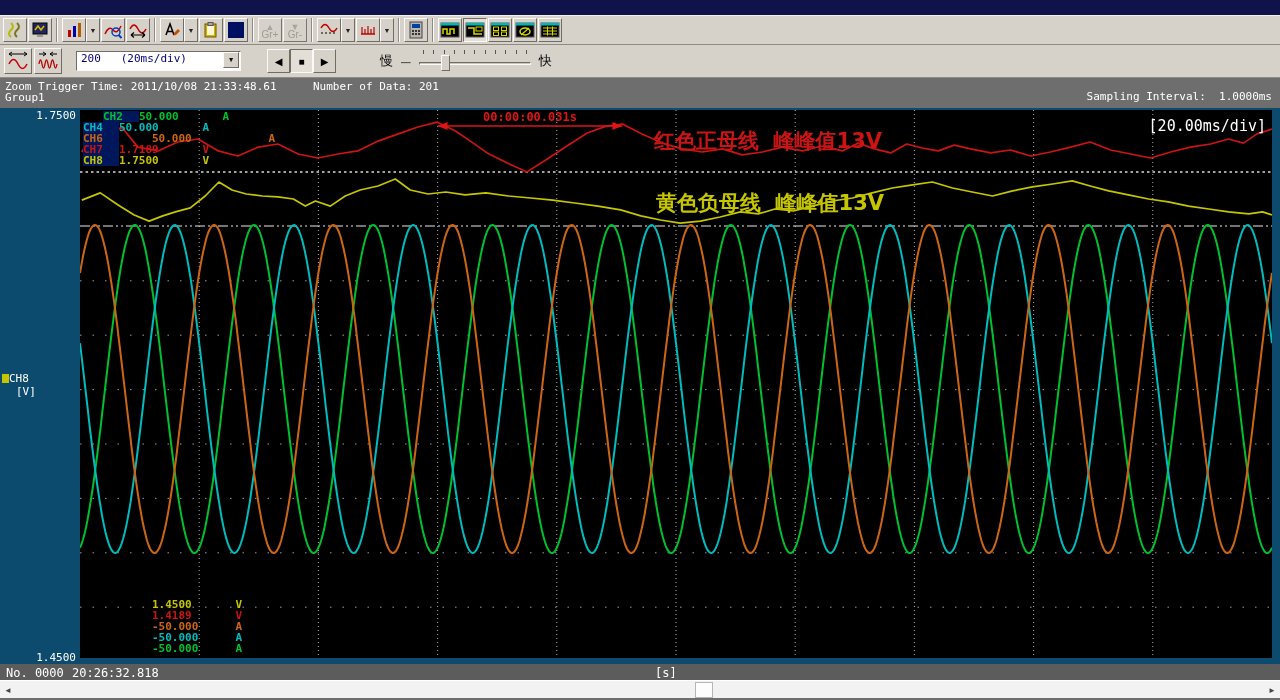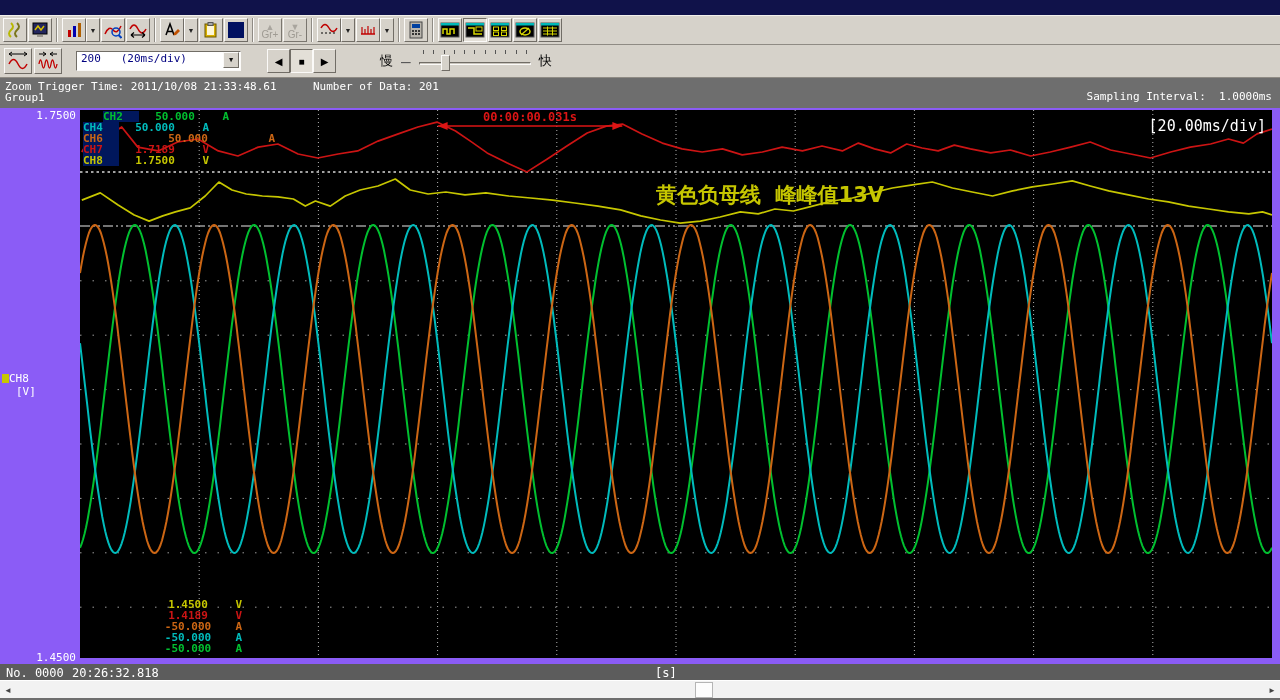--- a/index.html
+++ b/index.html
@@ -77,37 +77,37 @@
     position:absolute; left:22px; top:6px; width:9px; height:16px; background:#d6d2ca;
     border:1px solid; border-color:#fbfaf8 #716d66 #716d66 #fbfaf8;
   }
   
   .infostrip { position:relative; height:30px; background:#6e6e6e; color:#fff; font-size:11px; }
   .infostrip .l1a { position:absolute; left:5px; top:2px; white-space:pre; }
   .infostrip .l1b { position:absolute; left:313px; top:2px; white-space:pre; }
   .infostrip .l1c { position:absolute; right:8px; top:12px; white-space:pre; }
   .infostrip .l2  { position:absolute; left:5px; top:13px; white-space:pre; }
   
-  .plotregion { position:relative; height:556px; background:#8b5cf6; }
+  .plotregion { position:relative; height:556px; background:#0c4a6e; }
   .plot {
     position:absolute; left:80px; top:2px; width:1192px; height:548px;
     background:#000; overflow:hidden;
   }
   .plot svg { position:absolute; left:0; top:0; }
   .axlab { position:absolute; color:#fff; font-size:11px; }
   .ax-top { left:0; top:1px; width:76px; text-align:right; }
   .ax-bot { left:0; top:543px; width:76px; text-align:right; }
   .chsel  { left:2px; top:264px; width:76px; }
   .chsel .chip { display:inline-block; width:7px; height:9px; background:#c6c600; vertical-align:-1px; }
   .chsel .unit { display:block; padding-left:14px; }
   .chantab { position:absolute; left:3px; top:1px; font-weight:bold; font-size:11px; line-height:11px; }
   .chantab .row { display:flex; white-space:pre; }
   .chantab .nm { width:36px; }
   .chantab .nm.chipbg { background:#00175c; }
-  .chantab .vl { width:72px; text-align:center; }
+  .chantab .vl { width:72px; text-align:left; }
   .chantab .un { width:18px; text-align:right; }
   .chantab2 { top:489px; left:36px; }
   .permajor {
     position:absolute; right:6px; top:7px; color:#fff; font-size:15px;
     font-family:"DejaVu Sans Mono", monospace;
   }
   .measlab {
     position:absolute; left:330px; top:0; width:240px; text-align:center;
     color:#dd1515; font-size:12px; font-weight:bold;
   }
@@ -427,21 +427,22 @@
       </div>
     <div class="chantab chantab2" id="chan-bot">
         <div class="row" style="color: rgb(198, 198, 0);"><span class="nm"></span><span class="vl">1.4500</span><span class="un">V</span></div>
         <div class="row" style="color: rgb(204, 20, 20);"><span class="nm"></span><span class="vl">1.4189</span><span class="un">V</span></div>
         <div class="row" style="color: rgb(204, 102, 20);"><span class="nm"></span><span class="vl">-50.000</span><span class="un">A</span></div>
         <div class="row" style="color: rgb(0, 188, 188);"><span class="nm"></span><span class="vl">-50.000</span><span class="un">A</span></div>
         <div class="row" style="color: rgb(0, 192, 48);"><span class="nm"></span><span class="vl">-50.000</span><span class="un">A</span></div>
       </div>
     <span class="permajor">[20.00ms/div]</span>
     <span class="measlab">00:00:00.031s</span>
-    <span class="anno anno-yellow" style="color: rgb(198, 198, 0);">黄色负母线  峰峰值13V</span>
+    <span class="anno anno-red" style="color: rgb(204, 20, 20);">红色正母线  峰峰值13V</span>
+    <span class="anno anno-yellow" style="color: rgb(198, 198, 0); margin-top: 8px;">黄色负母线  峰峰值13V</span>
   </div>
 </div>
 
 <div class="statusbar">
   <span class="st-no">No. 0000</span>
   <span class="st-tl">20:26:32.818</span>
   <span class="st-unit">[s]</span>
   <span class="st-tr">20:26:33.018</span>
 </div>
 

